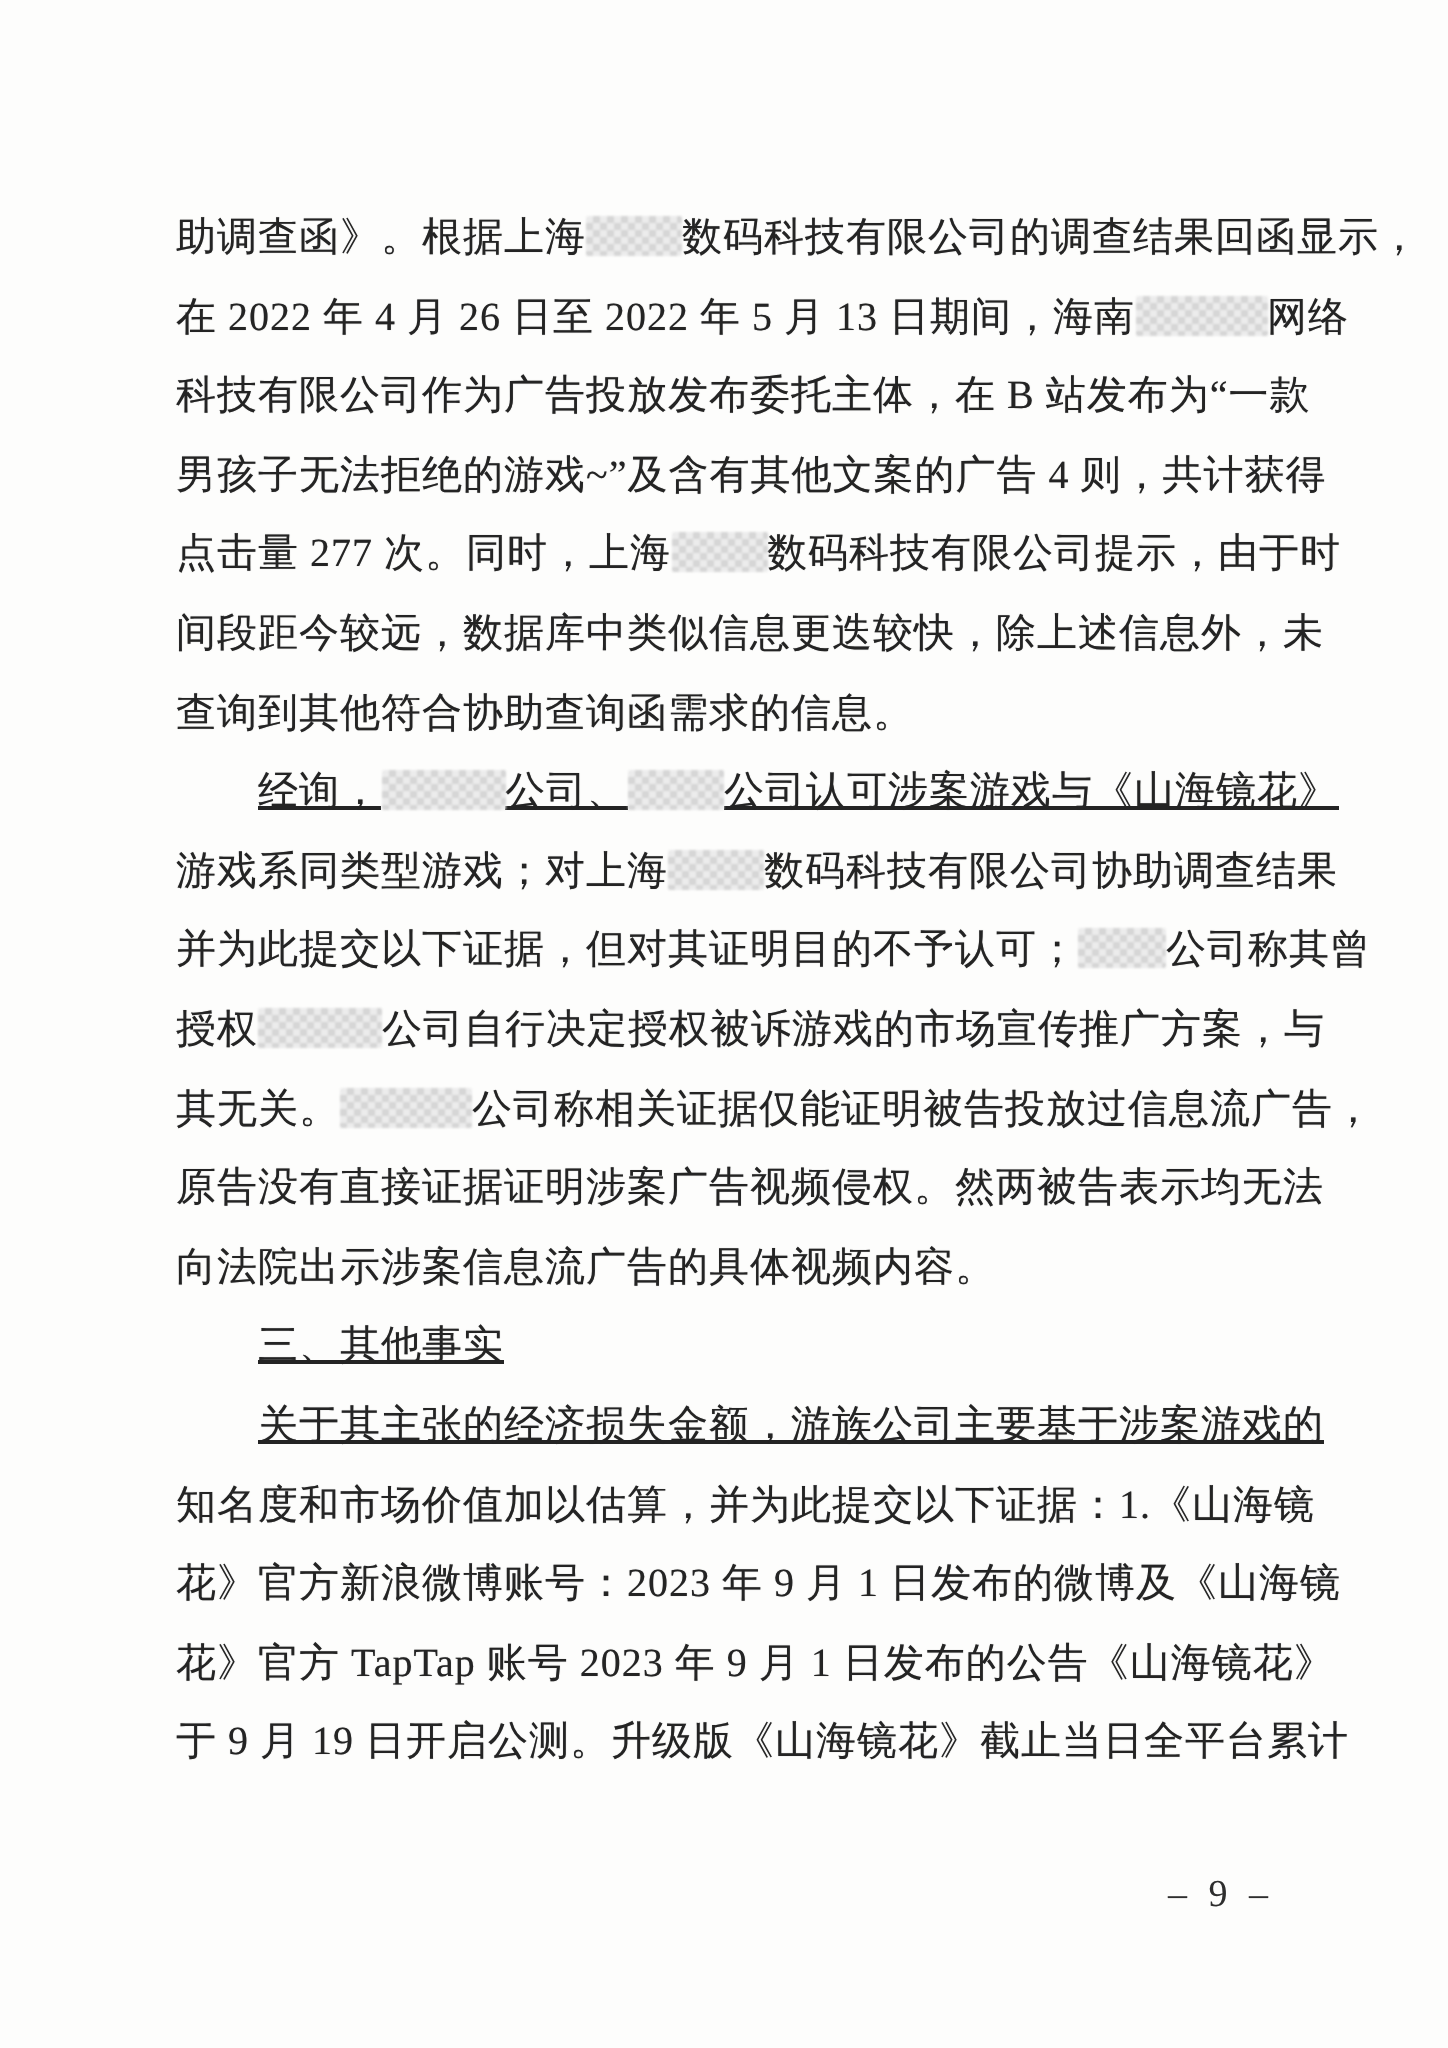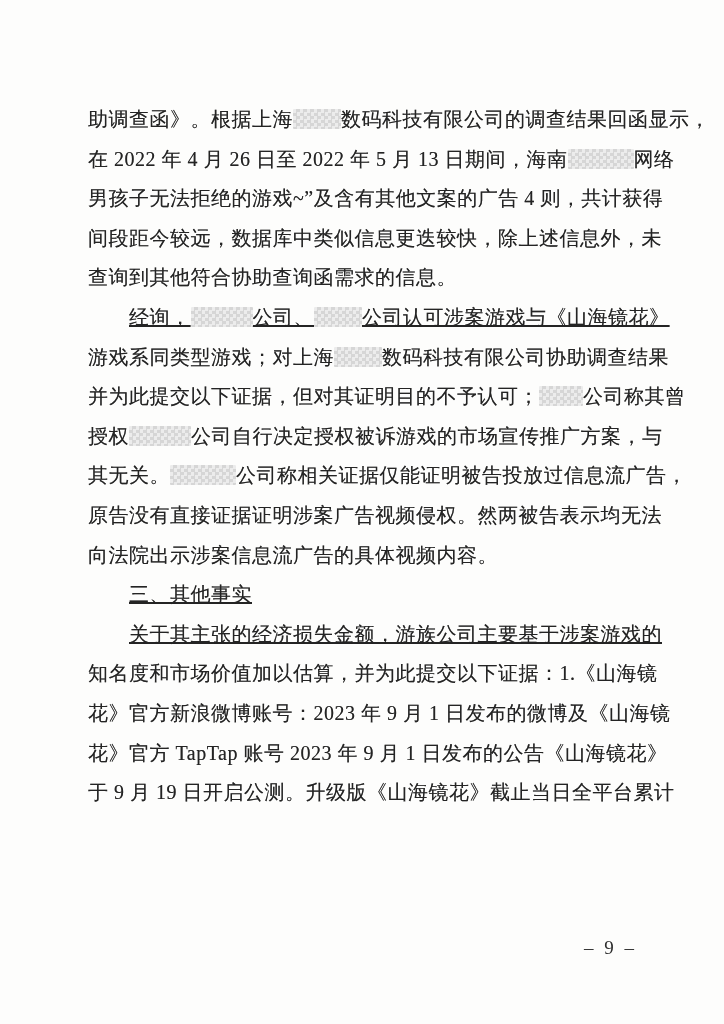--- a/index.html
+++ b/index.html
@@ -63,21 +63,23 @@
     line-height: 24px;
   }
 </style>
 </head>
 <body>
 
 <div class="page">
   <div class="text-block">
       <div class="line"><span>助调查函》。根据上海</span><span class="redaction" style="width: 48px;"></span><span>数码科技有限公司的调查结果回函显示，</span></div>
       <div class="line"><span>在 2022 年 4 月 26 日至 2022 年 5 月 13 日期间，海南</span><span class="redaction" style="width: 66px;"></span><span>网络</span></div>
+      <div class="line"><span>科技有限公司作为广告投放发布委托主体，在 B 站发布为“一款</span></div>
       <div class="line"><span>男孩子无法拒绝的游戏~”及含有其他文案的广告 4 则，共计获得</span></div>
+      <div class="line"><span>点击量 277 次。同时，上海</span><span class="redaction" style="width: 48px;"></span><span>数码科技有限公司提示，由于时</span></div>
       <div class="line"><span>间段距今较远，数据库中类似信息更迭较快，除上述信息外，未</span></div>
       <div class="line end"><span>查询到其他符合协助查询函需求的信息。</span></div>
       <div class="line indent"><span>经询，</span><span class="redaction" style="width: 62px;"></span><span>公司、</span><span class="redaction" style="width: 48px;"></span><span>公司认可涉案游戏与《山海镜花》</span></div>
       <div class="line"><span>游戏系同类型游戏；对上海</span><span class="redaction" style="width: 48px;"></span><span>数码科技有限公司协助调查结果</span></div>
       <div class="line"><span>并为此提交以下证据，但对其证明目的不予认可；</span><span class="redaction" style="width: 44px;"></span><span>公司称其曾</span></div>
       <div class="line"><span>授权</span><span class="redaction" style="width: 62px;"></span><span>公司自行决定授权被诉游戏的市场宣传推广方案，与</span></div>
       <div class="line"><span>其无关。</span><span class="redaction" style="width: 66px;"></span><span>公司称相关证据仅能证明被告投放过信息流广告，</span></div>
       <div class="line"><span>原告没有直接证据证明涉案广告视频侵权。然两被告表示均无法</span></div>
       <div class="line end"><span>向法院出示涉案信息流广告的具体视频内容。</span></div>
       <div class="line indent end"><span>三、其他事实</span></div>

